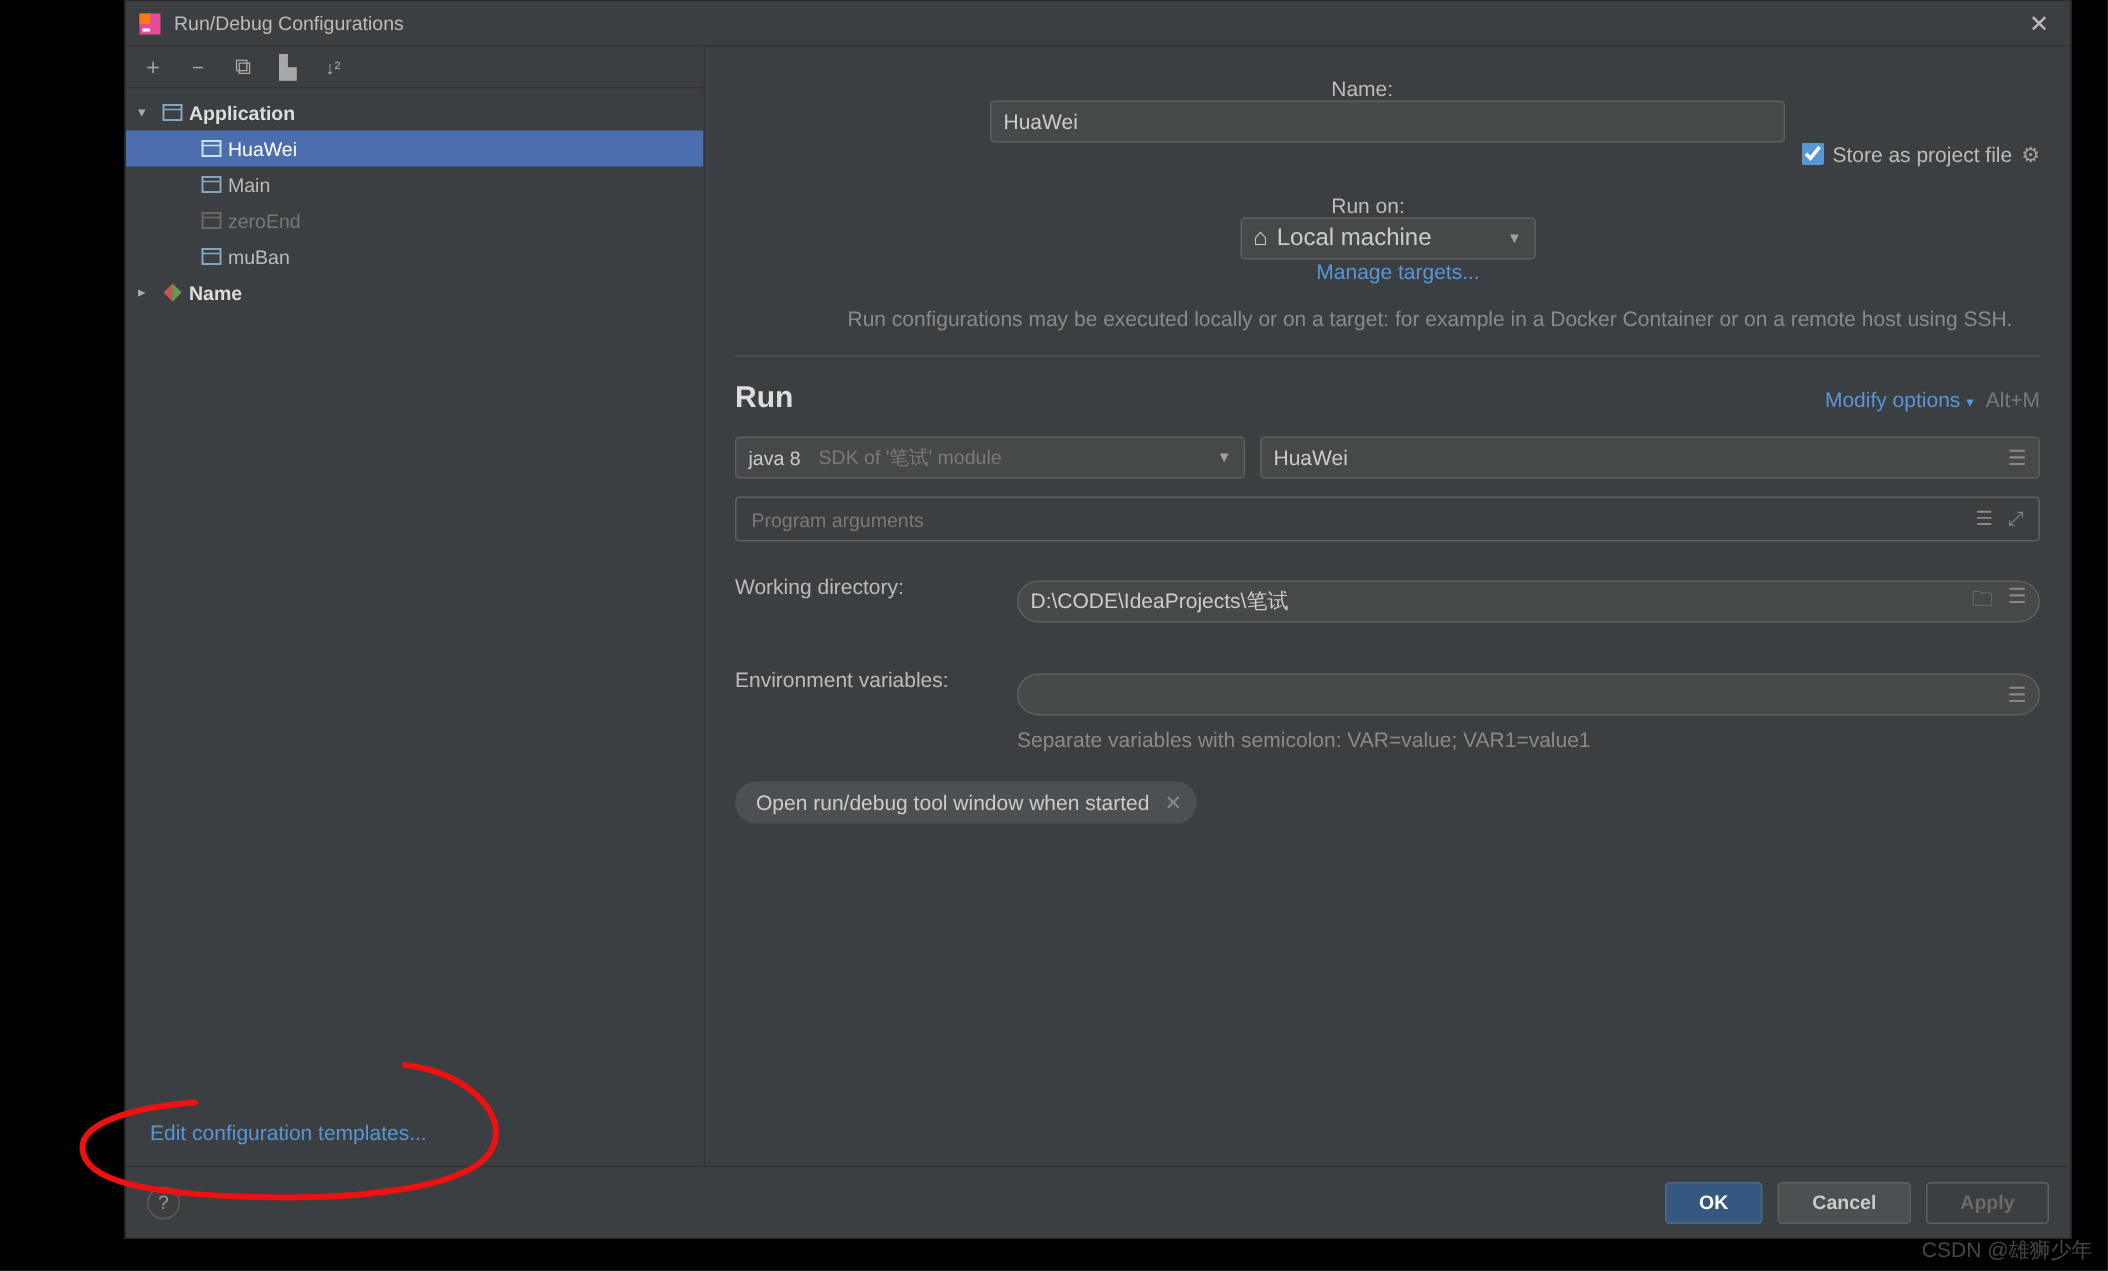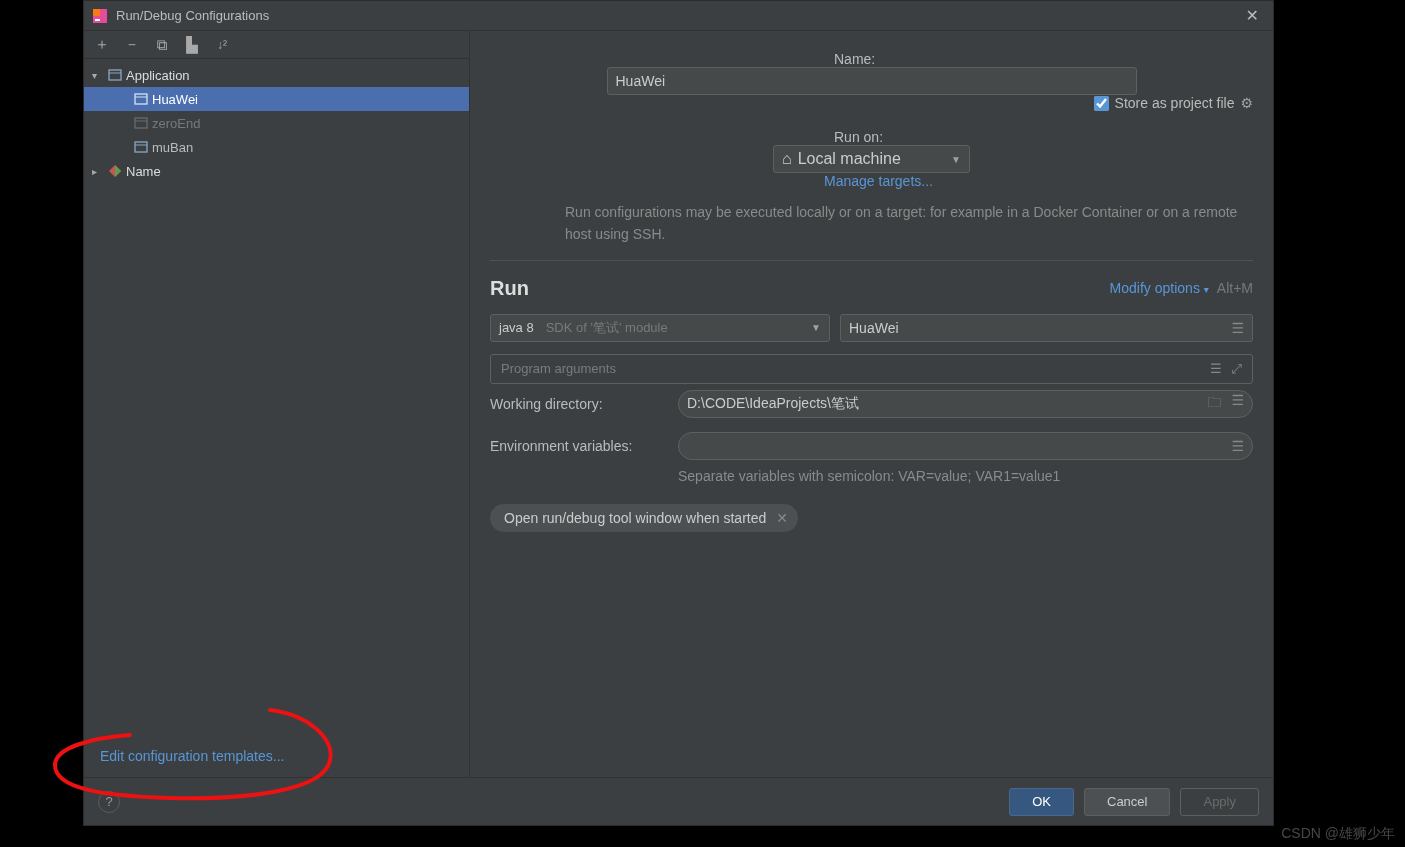--- a/index.html
+++ b/index.html
@@ -1,72 +1,72 @@
 <!DOCTYPE html>
 <html><head>
 <meta charset="utf-8">
 <style>
 * { box-sizing: border-box; margin: 0; padding: 0; font-family: "Segoe UI", Arial, sans-serif; }
 body { background: #000; width: 1405px; height: 847px; overflow: hidden; position: relative; }
-.dialog { position: absolute; left: 83px; top: 0; width: 1191px; height: 826px; background: #3c3f41; color: #bbb; display: flex; flex-direction: column; border: 1px solid #2b2b2b; }
+.dialog { position: absolute; left: 83px; top: 0; width: 1298px; height: 826px; background: #3c3f41; color: #bbb; display: flex; flex-direction: column; border: 1px solid #2b2b2b; }
 .titlebar { height: 30px; display: flex; align-items: center; padding: 0 8px; background: #3c3f41; border-bottom: 1px solid #323232; }
 .titlebar .app-icon { width: 16px; height: 16px; margin-right: 8px; }
 .titlebar .title { flex: 1; color: #bbb; font-size: 13px; }
 .titlebar .close { color: #bbb; font-size: 16px; padding: 0 6px; cursor: pointer; }
 .body { flex: 1; display: flex; min-height: 0; }
 .sidebar { width: 386px; background: #3c3f41; border-right: 1px solid #323232; display: flex; flex-direction: column; }
 .toolbar { height: 28px; display: flex; align-items: center; gap: 14px; padding: 0 10px; border-bottom: 1px solid #323232; }
 .toolbar .tb { color: #a9a9a9; font-size: 15px; cursor: pointer; width: 16px; text-align: center; }
 .tree { flex: 1; padding-top: 4px; font-size: 13px; overflow: auto; }
 .tree-row { display: flex; align-items: center; height: 24px; padding-left: 8px; cursor: pointer; }
 .tree-row.selected { background: #4b6eaf; color: #fff; }
 .tree-row .arrow { width: 14px; color: #a9a9a9; font-size: 10px; }
 .tree-row .icon { width: 18px; display: flex; align-items: center; justify-content: center; }
 .tree-row .label { padding-left: 2px; }
-.tree-row .bold { font-weight: 400; color: #ddd; }
+.tree-row .bold { font-weight: 700; color: #ddd; }
 .tree-row.dim .label { color: #787878; }
 .indent-1 { padding-left: 8px; }
 .indent-2 { padding-left: 48px; }
 .sidebar-footer { padding: 12px 16px; }
 .link { color: #5896d6; font-size: 14px; cursor: pointer; }
 .main { flex: 1; padding: 20px 20px 10px 20px; overflow: auto; }
 .row { display: flex; align-items: center; margin-bottom: 18px; flex-direction: column; }
 .row .lbl { width: 75px; color: #bbb; font-size: 14px; }
 .input { background: #45494a; border: 1px solid #5e6060; color: #ccc; height: 28px; padding: 0 8px; font-size: 14px; border-radius: 3px; }
 .input.wide { width: 530px; }
-.store { display: flex; align-items: flex-end; gap: 6px; margin-left: auto; font-size: 14px; color: #bbb; }
+.store { display: flex; align-items: flex-start; gap: 6px; margin-left: auto; font-size: 14px; color: #bbb; }
 .store input[type=checkbox] { width: 15px; height: 15px; accent-color: #5896d6; }
 .gear { color: #a0a0a0; cursor: pointer; }
 .dropdown { background: #45494a; border: 1px solid #5e6060; border-radius: 3px; height: 28px; display: flex; align-items: center; padding: 0 8px; color: #ccc; gap: 6px; cursor: pointer; }
 .dropdown .dd-arrow { margin-left: auto; color: #a0a0a0; font-size: 10px; }
 .desc { color: #8a8a8a; font-size: 14px; line-height: 1.6; margin-left: 75px; margin-top: -6px; margin-bottom: 14px; }
 .hr { border: none; border-top: 1px solid #515151; margin: 10px 0 16px 0; }
 .section-head { display: flex; align-items: center; margin-bottom: 14px; }
 .section-head .title { color: #ddd; font-size: 20px; font-weight: 600; }
 .section-head .right { margin-left: auto; display: flex; align-items: center; gap: 8px; font-size: 14px; }
 .shortcut { color: #787878; }
 .jdk-row { display: flex; gap: 10px; margin-bottom: 12px; }
 .jdk-dd { width: 340px; font-family: Consolas, monospace; font-size: 13px; }
 .jdk-dd .hint { color: #7a7a7a; margin-left: 6px; }
 .class-box { flex: 1; background: #45494a; border: 1px solid #5e6060; border-radius: 3px; height: 28px; display: flex; align-items: center; padding: 0 8px; color: #ccc; font-size: 14px; }
 .class-box .list-ic { margin-left: auto; color: #888; }
 .args { width: 100%; background: #3c3f41; border: 1px solid #5e6060; border-radius: 3px; height: 30px; display: flex; align-items: center; padding: 0 10px; font-family: Consolas, monospace; font-size: 13px; color: #7a7a7a; margin-bottom: 6px; }
 .args .right-icons { margin-left: auto; display: flex; gap: 10px; color: #888; }
 .hint-text { color: #8a8a8a; font-size: 14px; margin-bottom: 20px; }
 .field-row { display: flex; align-items: center; margin-bottom: 14px; }
 .field-row .flbl { width: 188px; color: #bbb; font-size: 14px; }
-.field-input { flex: 1; display: flex; align-items: center; background: #45494a; border: 1px solid #5e6060; border-radius: 14px; height: 28px; padding: 0 8px; color: #ccc; font-size: 14px; }
+.field-input { flex: 1; display: flex; align-items: center; background: #45494a; border: 1px solid #5e6060; border-radius: 14px; height: 28px; padding: 0 8px; color: #ccc; font-size: 14px; margin-top: 20px; }
 .field-input .right-icons { margin-left: auto; display: flex; gap: 10px; color: #888; }
 .env-hint { color: #8a8a8a; font-size: 14px; margin-left: 188px; margin-top: -6px; margin-bottom: 20px; }
 .chip { display: inline-flex; align-items: center; background: #4c5052; border-radius: 14px; height: 28px; padding: 0 10px 0 14px; color: #ccc; font-size: 14px; gap: 10px; }
 .chip .x { color: #888; cursor: pointer; }
 .footer { height: 48px; border-top: 1px solid #323232; display: flex; align-items: center; padding: 0 14px; gap: 10px; }
 .footer .help { width: 22px; height: 22px; border: 1px solid #5a5a5a; border-radius: 11px; display: flex; align-items: center; justify-content: center; color: #999; font-size: 13px; cursor: pointer; }
 .footer .spacer { flex: 1; }
-.btn { height: 28px; padding: 0 22px; border-radius: 3px; font-size: 13px; cursor: pointer; border: 1px solid #5e6060; background: #4c5052; color: #ccc; }
+.btn { height: 28px; padding: 0 22px; border-radius: 3px; font-size: 13px; cursor: pointer; border: 1px solid #5e6060; background: #4c5052; color: #ccc; font-weight: bold; }
 .btn.primary { background: #365880; border-color: #4a688c; color: #fff; }
 .btn.disabled { color: #6b6b6b; background: #3c3f41; cursor: default; }
 .annot { position: absolute; pointer-events: none; }
 .watermark { position: absolute; right: 10px; bottom: 4px; color: rgba(200,200,200,0.35); font-size: 14px; }
 svg.ic { width: 16px; height: 16px; }
 </style>
 </head>
 <body>
 
 <div class="dialog">
@@ -104,20 +104,29 @@
         </div>
         <div class="tree-row indent-2 selected">
           <span class="icon">
               <svg class="ic" viewBox="0 0 16 16">
                 <rect x="2" y="3" width="12" height="10" fill="none" stroke="#cfe3f7" stroke-width="1.3"></rect>
                 <line x1="2" y1="6" x2="14" y2="6" stroke="#cfe3f7"></line>
               </svg>
             </span>
           <span class="label">HuaWei</span>
         </div>
+        <div class="tree-row indent-2">
+          <span class="icon">
+              <svg class="ic" viewBox="0 0 16 16">
+                <rect x="2" y="3" width="12" height="10" fill="none" stroke="#8aa7c4" stroke-width="1.3"></rect>
+                <line x1="2" y1="6" x2="14" y2="6" stroke="#8aa7c4"></line>
+              </svg>
+            </span>
+          <span class="label">Main</span>
+        </div>
         <div class="tree-row indent-2 dim">
           <span class="icon">
               <svg class="ic" viewBox="0 0 16 16">
                 <rect x="2" y="3" width="12" height="10" fill="none" stroke="#6a6a6a" stroke-width="1.3"></rect>
                 <line x1="2" y1="6" x2="14" y2="6" stroke="#6a6a6a"></line>
               </svg>
             </span>
           <span class="label">zeroEnd</span>
         </div>
         <div class="tree-row indent-2">

